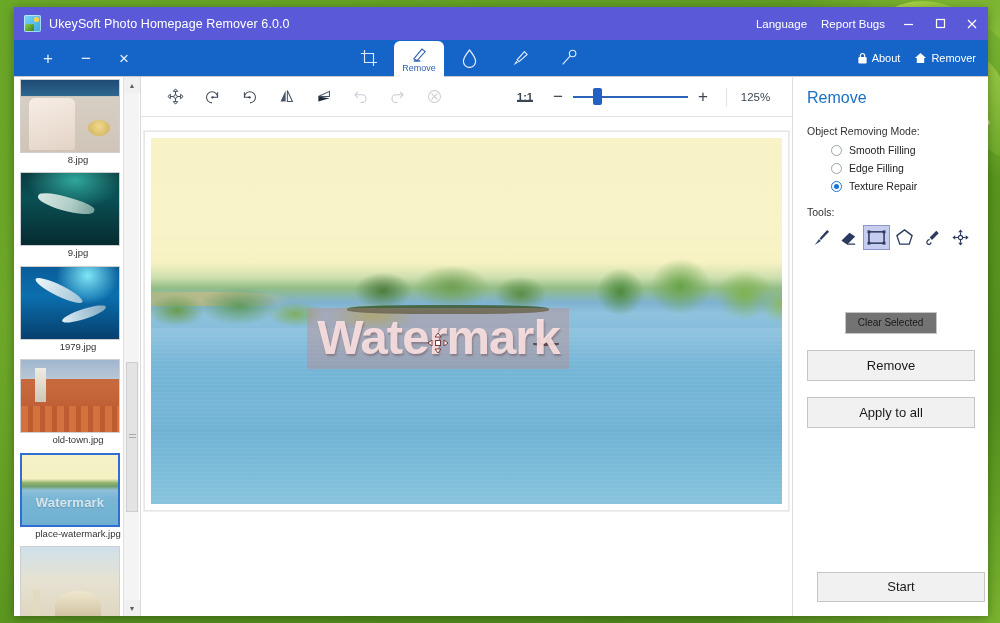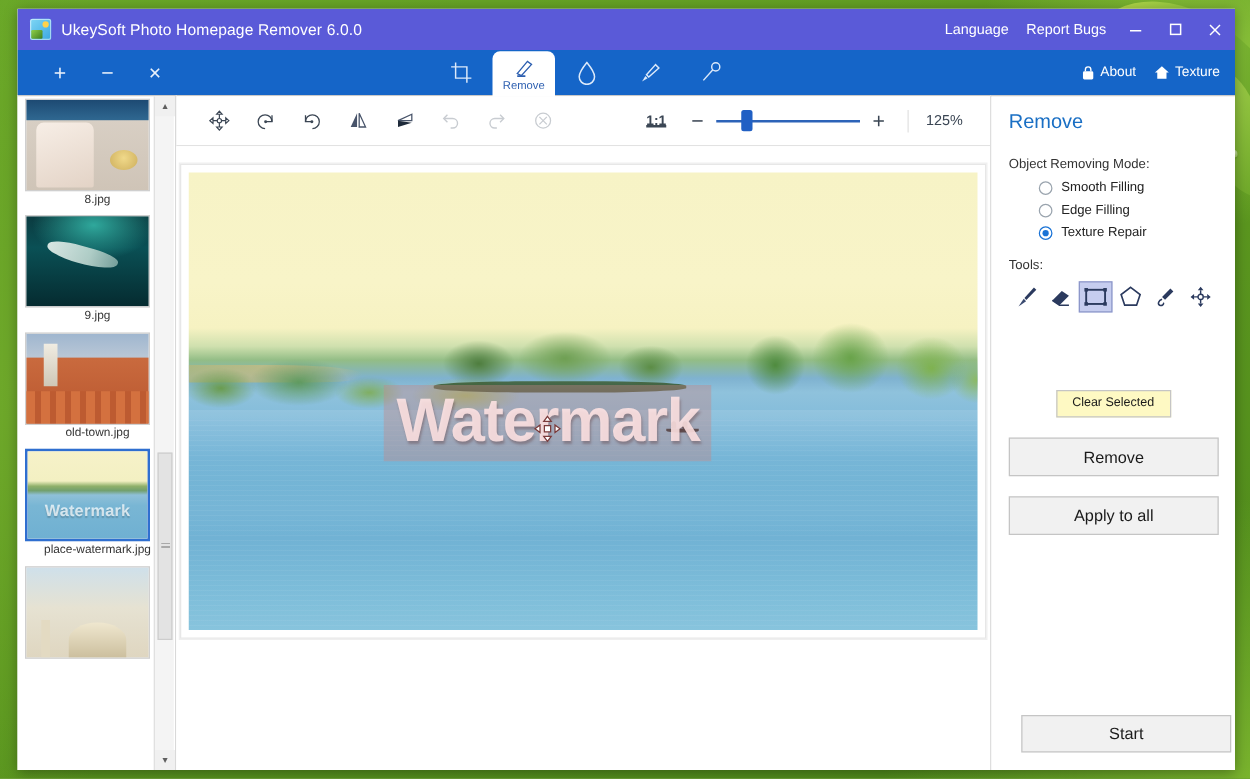--- a/index.html
+++ b/index.html
@@ -225,21 +225,21 @@
   .radio.on:after{content:"";position:absolute;left:2px;top:2px;width:5px;height:5px;border-radius:50%;
            background:#1a73d6;}
   .radio-label { font-size:10.5px; color:#222; }
   .tools-row { display:flex; align-items:center; gap:2px; margin-top:3px; }
   .tool-ico { width:27px; height:25px; display:flex; align-items:center; justify-content:center;
               color:#2b3a5e; }
   .tool-ico.sel { background:#c6cdef; border:1px solid #8d97c9; }
   .btn { background:#f1f1f1; border:1px solid #c5c5c5; text-align:center; color:#1a1a1a;
          font-size:13px; }
   .btn-clear { width:92px; height:22px; font-size:10px; margin:62px auto 0 auto; line-height:20px;
-               background:#fef9c3; }
+               background:#737373; }
   .btn-wide { width:168px; height:31px; line-height:29px; margin-top:16px; }
   .btn-start { width:168px; height:30px; line-height:28px; position:absolute; left:24px; bottom:14px; }
 </style>
 </head>
 <body>
 
 <div class="desktop">
   <div class="leaf l1"></div>
   <div class="leaf l2"></div>
   <div class="dewdrop" style="top:62px; right:28px;"></div>
@@ -318,21 +318,21 @@
         <svg width="11" height="12" viewBox="0 0 12 13">
             <rect x="1.5" y="5.5" width="9" height="7" rx="1.2" fill="#fff"></rect>
             <path d="M3.6 5.5 V4 a2.4 2.4 0 0 1 4.8 0 V5.5" fill="none" stroke="#fff" stroke-width="1.2"></path>
           </svg>
         <span>About</span>
       </div>
       <div class="lnk">
         <svg width="13" height="12" viewBox="0 0 14 13">
             <path d="M7 1 L13 6.5 h-2 V12 H3 V6.5 H1 z" fill="#fff"></path>
           </svg>
-        <span>Texture</span>
+        <span>Remover</span>
       </div>
     </div>
   </div>
 
   <div class="body">
 
     <div class="sidebar">
       <div class="thumblist">
 
         <div class="thumb-item">
@@ -342,20 +342,26 @@
           <div class="thumb-name">8.jpg</div>
         </div>
 
         <div class="thumb-item">
           <div class="thumb-box">
               <div class="th-9" style="width:100%;height:100%"></div>
             </div>
           <div class="thumb-name">9.jpg</div>
         </div>
 
+        <div class="thumb-item">
+          <div class="thumb-box">
+              <div class="th-1979" style="width:100%;height:100%"></div>
+            </div>
+          <div class="thumb-name">1979.jpg</div>
+        </div>
 
         <div class="thumb-item">
           <div class="thumb-box">
               <div class="th-old" style="width:100%;height:100%"></div>
             </div>
           <div class="thumb-name">old-town.jpg</div>
         </div>
 
         <div class="thumb-item selected">
           <div class="thumb-box">

